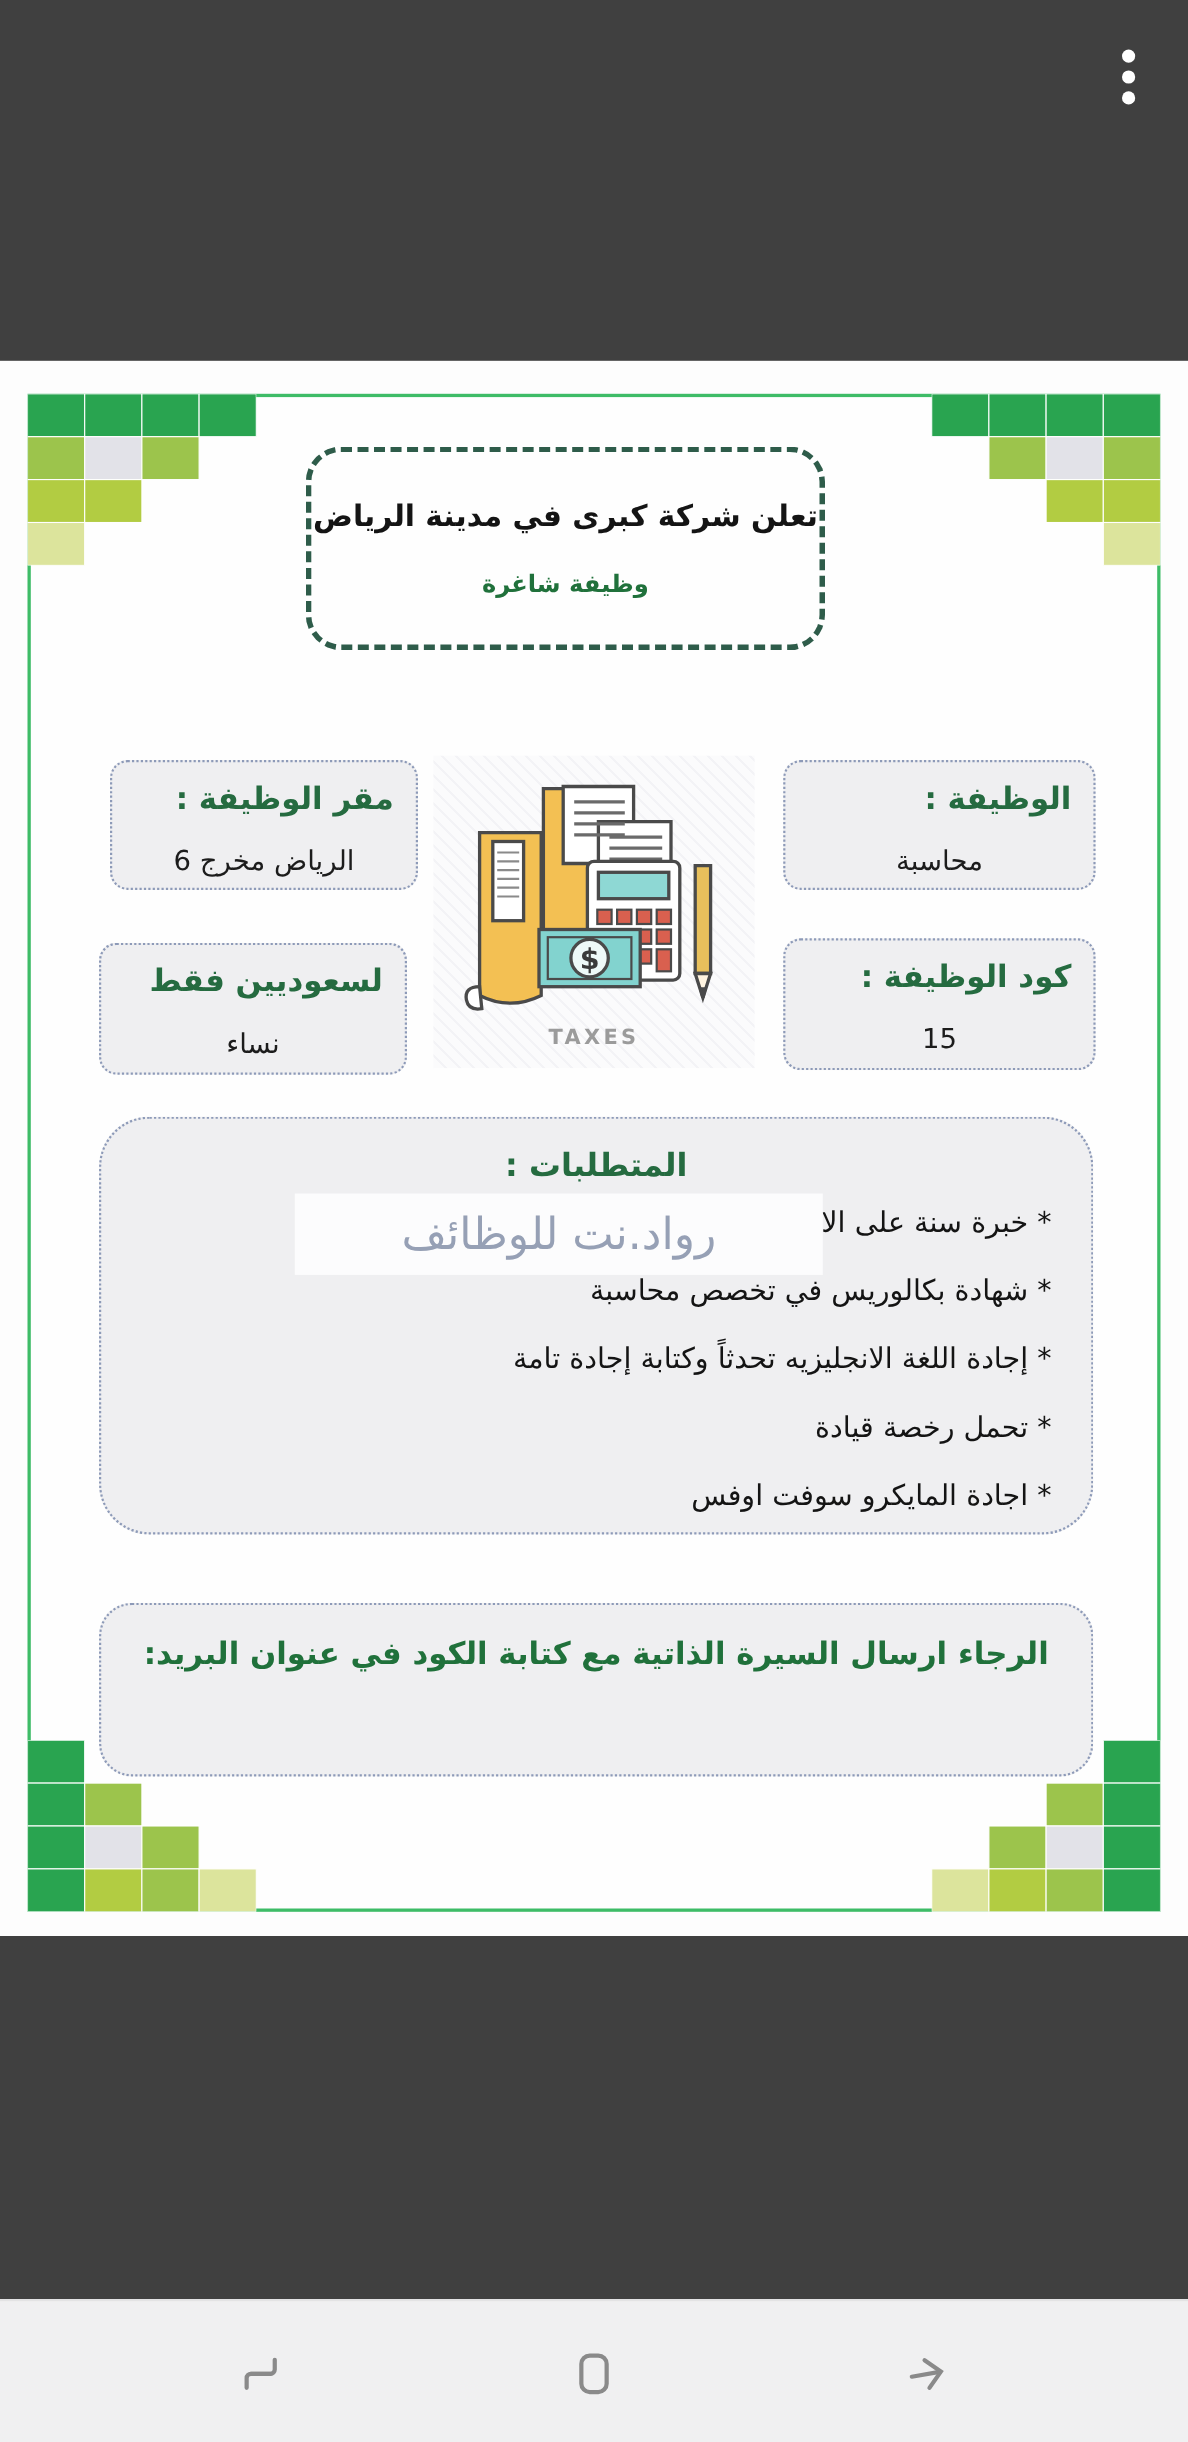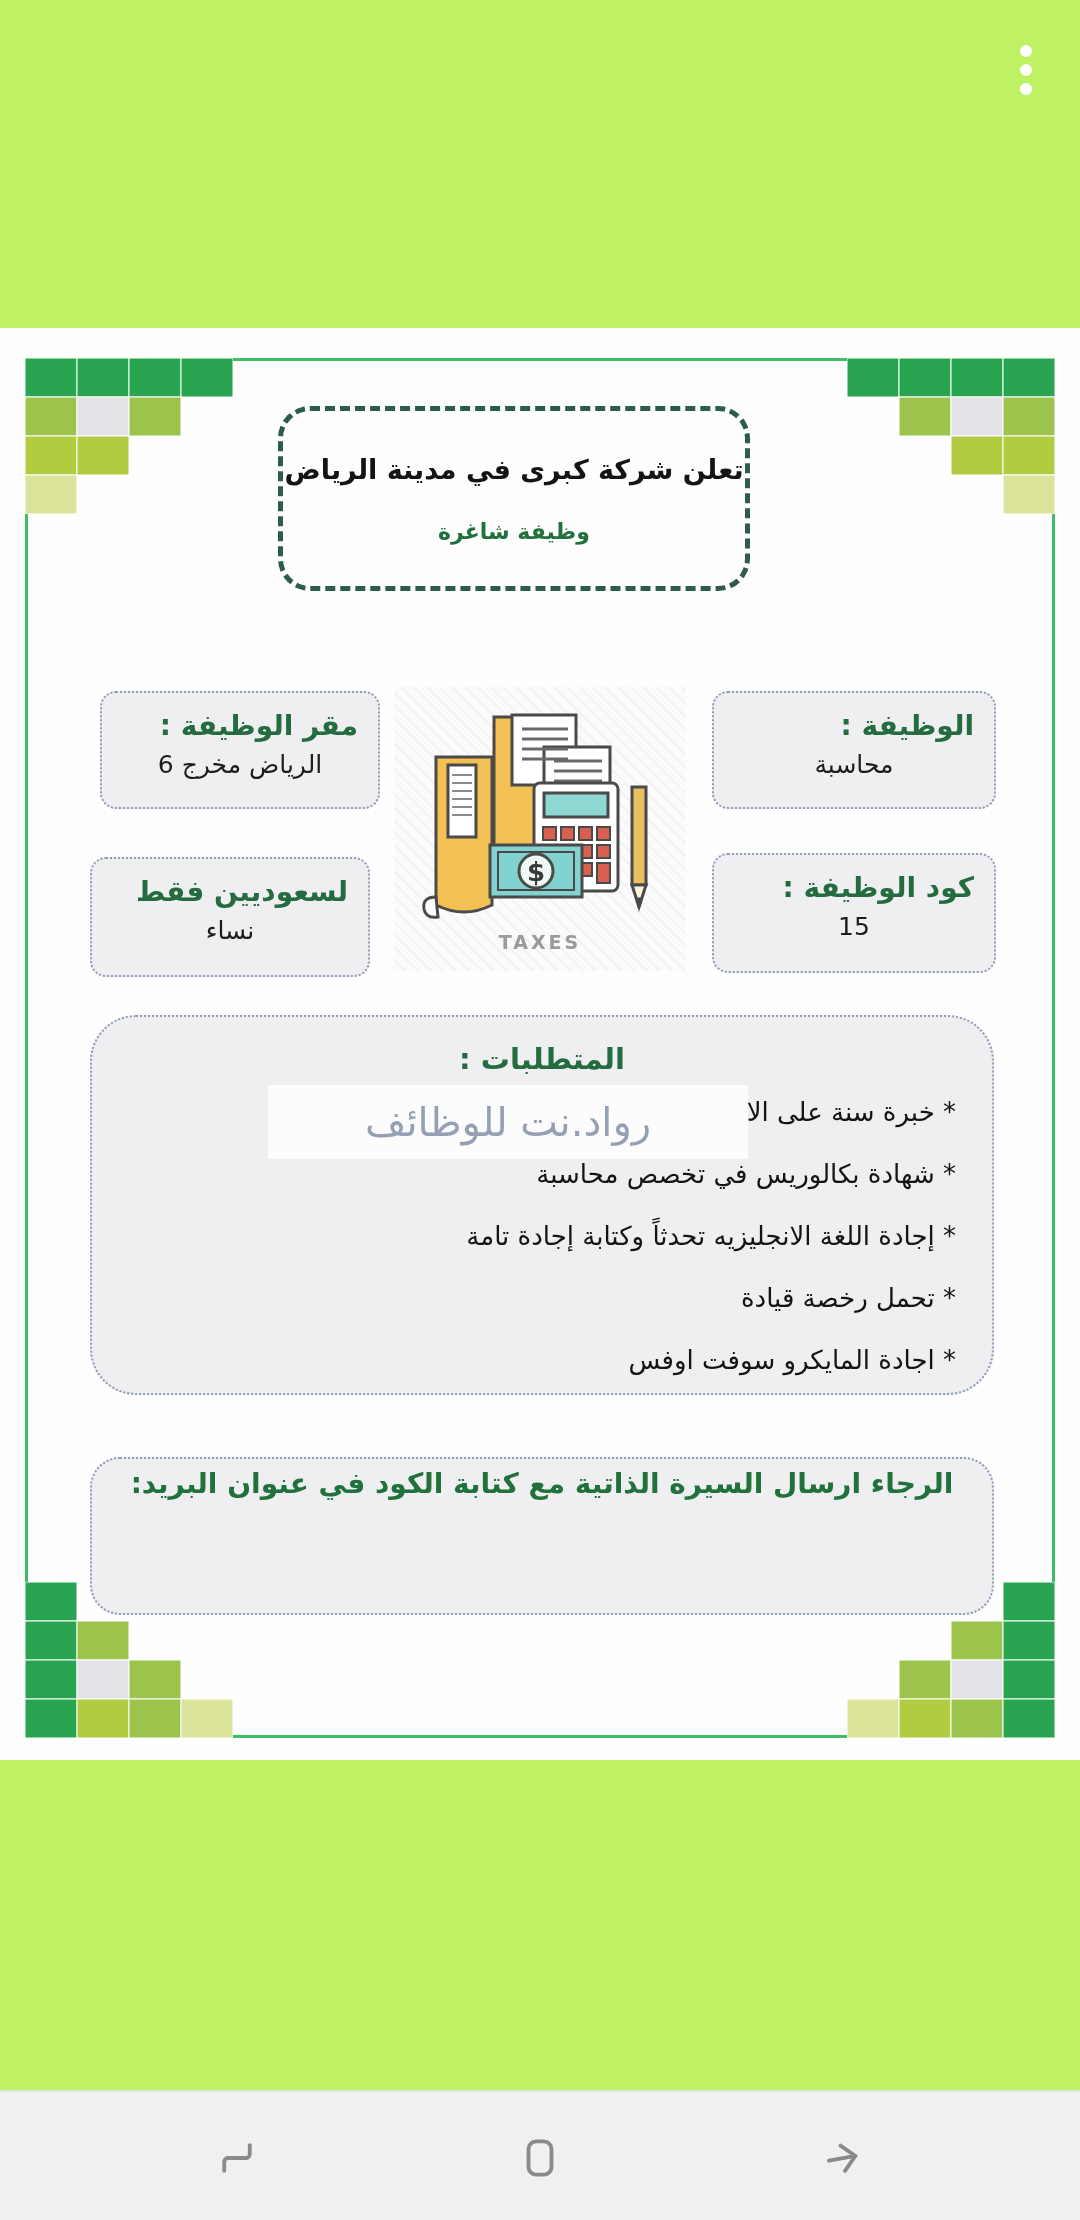--- a/index.html
+++ b/index.html
@@ -1,17 +1,17 @@
 <!DOCTYPE html>
 <html lang="ar"><head>
 <meta charset="utf-8">
 <style>
   html,body{margin:0;padding:0;background:#000;}
   .screen{
-    position:relative;width:1080px;height:2220px;background:#bef264;overflow:hidden;
+    position:relative;width:1080px;height:2220px;background:#404040;overflow:hidden;
     font-family:"DejaVu Sans",sans-serif;
   }
   
   .menu-btn{position:absolute;left:993px;top:28px;width:66px;height:84px;
     display:flex;flex-direction:column;align-items:center;justify-content:center;gap:7px;cursor:pointer;}
   .menu-btn .dot{width:12px;height:12px;border-radius:50%;background:#fff;}
   
   .photo{position:absolute;left:0;top:328px;width:1080px;height:1432px;background:#fdfdfd;}
   .card{position:absolute;left:25px;top:30px;width:1030px;height:1380px;
     border:3px solid #3ebc67;box-sizing:border-box;background:#fefefe;}
@@ -24,41 +24,41 @@
   .title-box{position:absolute;left:250px;top:45px;width:472px;height:185px;
     border:5px dashed #2e5c4a;border-radius:32px;box-sizing:border-box;
     display:flex;flex-direction:column;align-items:center;justify-content:center;gap:34px;
     direction:rtl;text-align:center;}
   .title-line1{font-size:27px;font-weight:bold;color:#141414;}
   .title-line2{font-size:22px;font-weight:bold;color:#20713b;}
   
   .ibox{position:absolute;background:#efeff1;border:2px dotted #8d9ab8;border-radius:16px;
     box-sizing:border-box;direction:rtl;}
   .ibox .lbl{font-size:28px;font-weight:bold;color:#256b40;text-align:right;padding:16px 20px 0 0;}
-  .ibox .val{font-size:25px;color:#1c1c1c;text-align:center;margin-top:8px;}
+  .ibox .val{font-size:25px;color:#1c1c1c;text-align:center;margin-top:26px;}
   .box-job{left:684px;top:330px;width:284px;height:118px;}
   .box-code{left:684px;top:492px;width:284px;height:120px;}
   .box-loc{left:72px;top:330px;width:280px;height:118px;}
   .box-nat{left:62px;top:496px;width:280px;height:120px;}
   
   .illus{position:absolute;left:366px;top:326px;width:292px;height:284px;
     background:repeating-linear-gradient(45deg,#fbfbfc 0 7px,#f3f3f6 7px 9px);}
   
   .req-box{position:absolute;left:62px;top:654px;width:904px;height:380px;
     background:#efeff1;border:2px dotted #8d9ab8;border-radius:46px;box-sizing:border-box;
     direction:rtl;padding:20px 36px 0 36px;}
   .req-title{font-size:29px;font-weight:bold;color:#256b40;text-align:center;line-height:44px;}
   .req-item{font-size:26px;color:#141414;text-align:right;line-height:62px;white-space:nowrap;}
   .watermark{position:absolute;left:240px;top:724px;width:480px;height:74px;background:#fcfcfd;
     color:#96a0b5;font-size:40px;display:flex;align-items:center;justify-content:center;
     direction:rtl;z-index:5;}
   
   .email-box{position:absolute;left:62px;top:1096px;width:904px;height:158px;
     background:#efeff1;border:2px dotted #8d9ab8;border-radius:30px;box-sizing:border-box;
-    text-align:center;padding-top:8px;}
+    text-align:center;padding-top:28px;}
   .email-line1{font-size:28px;font-weight:bold;color:#20713b;direction:rtl;}
   .email-line2{font-size:37px;font-weight:bold;color:#0e0e0e;margin-top:16px;letter-spacing:1px;}
   
   .navbar{position:absolute;left:0;top:2090px;width:1080px;height:130px;background:#f0f0f1;
     border-top:2px solid #e3e3e4;box-sizing:border-box;}
   .navbtn{position:absolute;top:20px;width:92px;height:92px;display:flex;
     align-items:center;justify-content:center;cursor:pointer;}
   .nav-recents{left:191px;}
   .nav-home{left:494px;}
   .nav-back{left:798px;}

